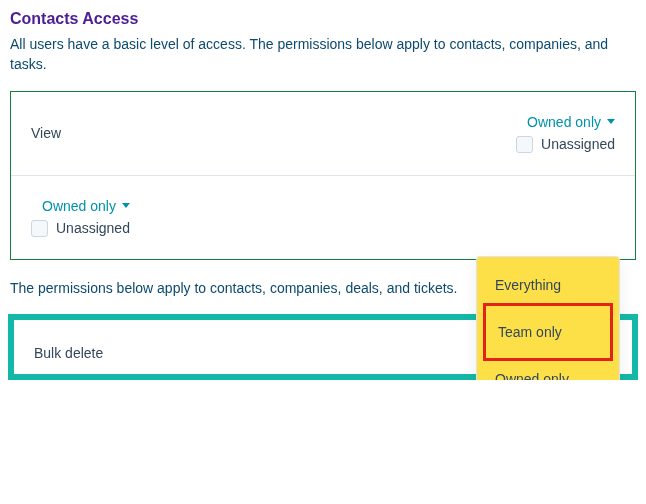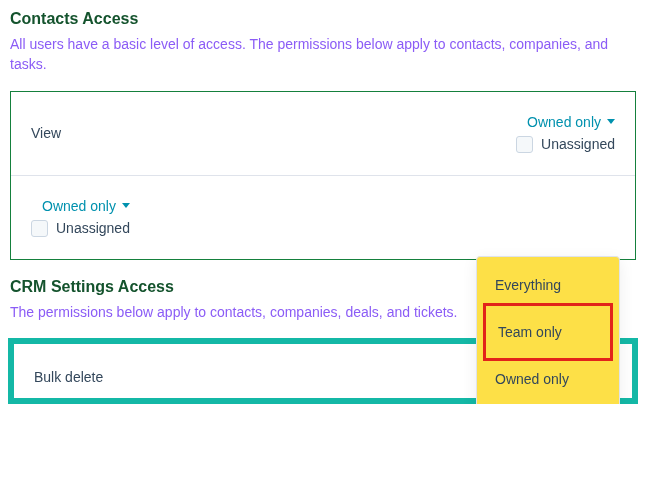--- a/index.html
+++ b/index.html
@@ -7,26 +7,26 @@
     margin: 0;
     padding: 0;
     font-family: -apple-system, BlinkMacSystemFont, "Segoe UI", Helvetica, Arial, sans-serif;
     background: #fff;
     color: #33475b;
     width: 646px;
   }
   .section-title {
     font-size: 16px;
     font-weight: 700;
-    color: #14532d;
+    color: #4c1d95;
     margin: 10px 0 6px 10px;
   }
   .section-desc {
     font-size: 14px;
-    color: #8b5cf6;
+    color: #0c4a6e;
     margin: 0 10px 16px 10px;
     line-height: 1.45;
   }
   .perm-block {
     border: 1px solid #15803d;
     margin: 0 10px 18px 10px;
   }
   .perm-row {
     display: flex;
     align-items: center;
@@ -155,21 +155,20 @@
       <label class="checkbox-line">
         <span class="checkbox"></span>
         <span class="checkbox-label">Unassigned</span>
       </label>
     </div>
   </div>
 
 
 </div>
 
-<div class="section-title">CRM Settings Access</div>
 <div class="section-desc">The permissions below apply to contacts, companies, deals, and tickets.</div>
 
 <div class="bulk-block">
   <div class="bulk-row">
     <div class="perm-label">Bulk delete</div>
     <div class="toggle-stub">
       <span class="toggle-seg"></span>
       <span class="toggle-seg"></span>
     </div>
   </div>

